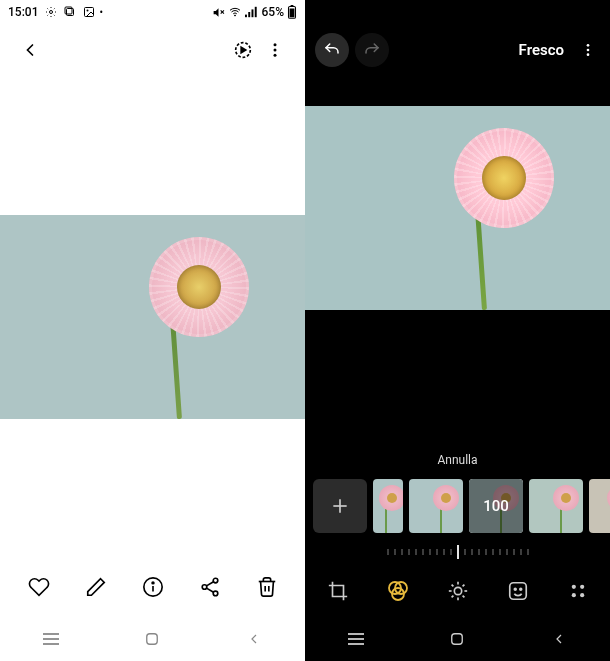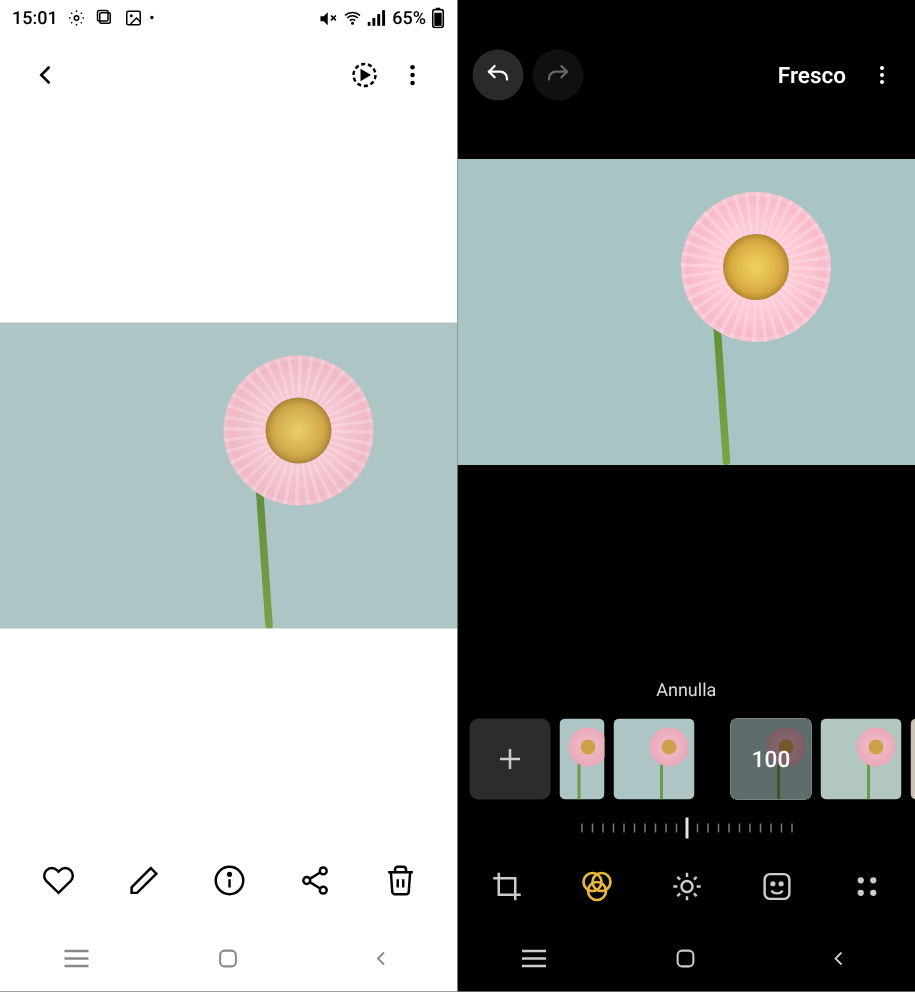--- a/index.html
+++ b/index.html
@@ -50,21 +50,21 @@
   .eimgwrap { height: 264px; display: flex; align-items: center; }
 
   
   .flabel { text-align: center; font-size: 12px; color: #ddd; padding: 4px 0 6px; }
 
   
   .fstrip { height: 66px; display: flex; align-items: center; padding: 0 8px; gap: 6px; overflow: hidden; }
   .addbtn { min-width: 54px; width: 54px; height: 54px; background: #2c2c2c; border-radius: 6px; display: flex; align-items: center; justify-content: center; color: #ccc; font-size: 24px; }
   .thumb { min-width: 54px; width: 54px; height: 54px; border-radius: 4px; position: relative; overflow: hidden; }
   .thumb .mini { position:absolute; inset:0; }
-  .thumb.selected { outline: 2px solid #fff; outline-offset: -2px; margin-left: 18px; }
+  .thumb.selected { outline: 2px solid #fff; outline-offset: -2px; }
   .thumb .val { position: absolute; inset: 0; background: rgba(0,0,0,0.45); color: #fff; display: flex; align-items: center; justify-content: center; font-size: 15px; font-weight: 500; }
   .mini-bg1 { background: #aec5c5; }
   .mini-bg2 { background: #b2c7c0; }
   .mini-bg3 { background: #c8c3b6; }
   .mini .mstem { position:absolute; left:58%; bottom:0; width:2px; height:34px; background:#6a9a4a; }
   .mini .mflower { position:absolute; left:44%; top:6px; width:26px; height:26px; border-radius:50%; background: radial-gradient(circle,#f1c2cd 0%, #e8a5b6 80%); }
   .mini .mflower::after { content:""; position:absolute; left:8px; top:8px; width:10px; height:10px; border-radius:50%; background:#cfa04a; }
 
   
   .ticks { height: 26px; display:flex; align-items:center; justify-content:center; }

